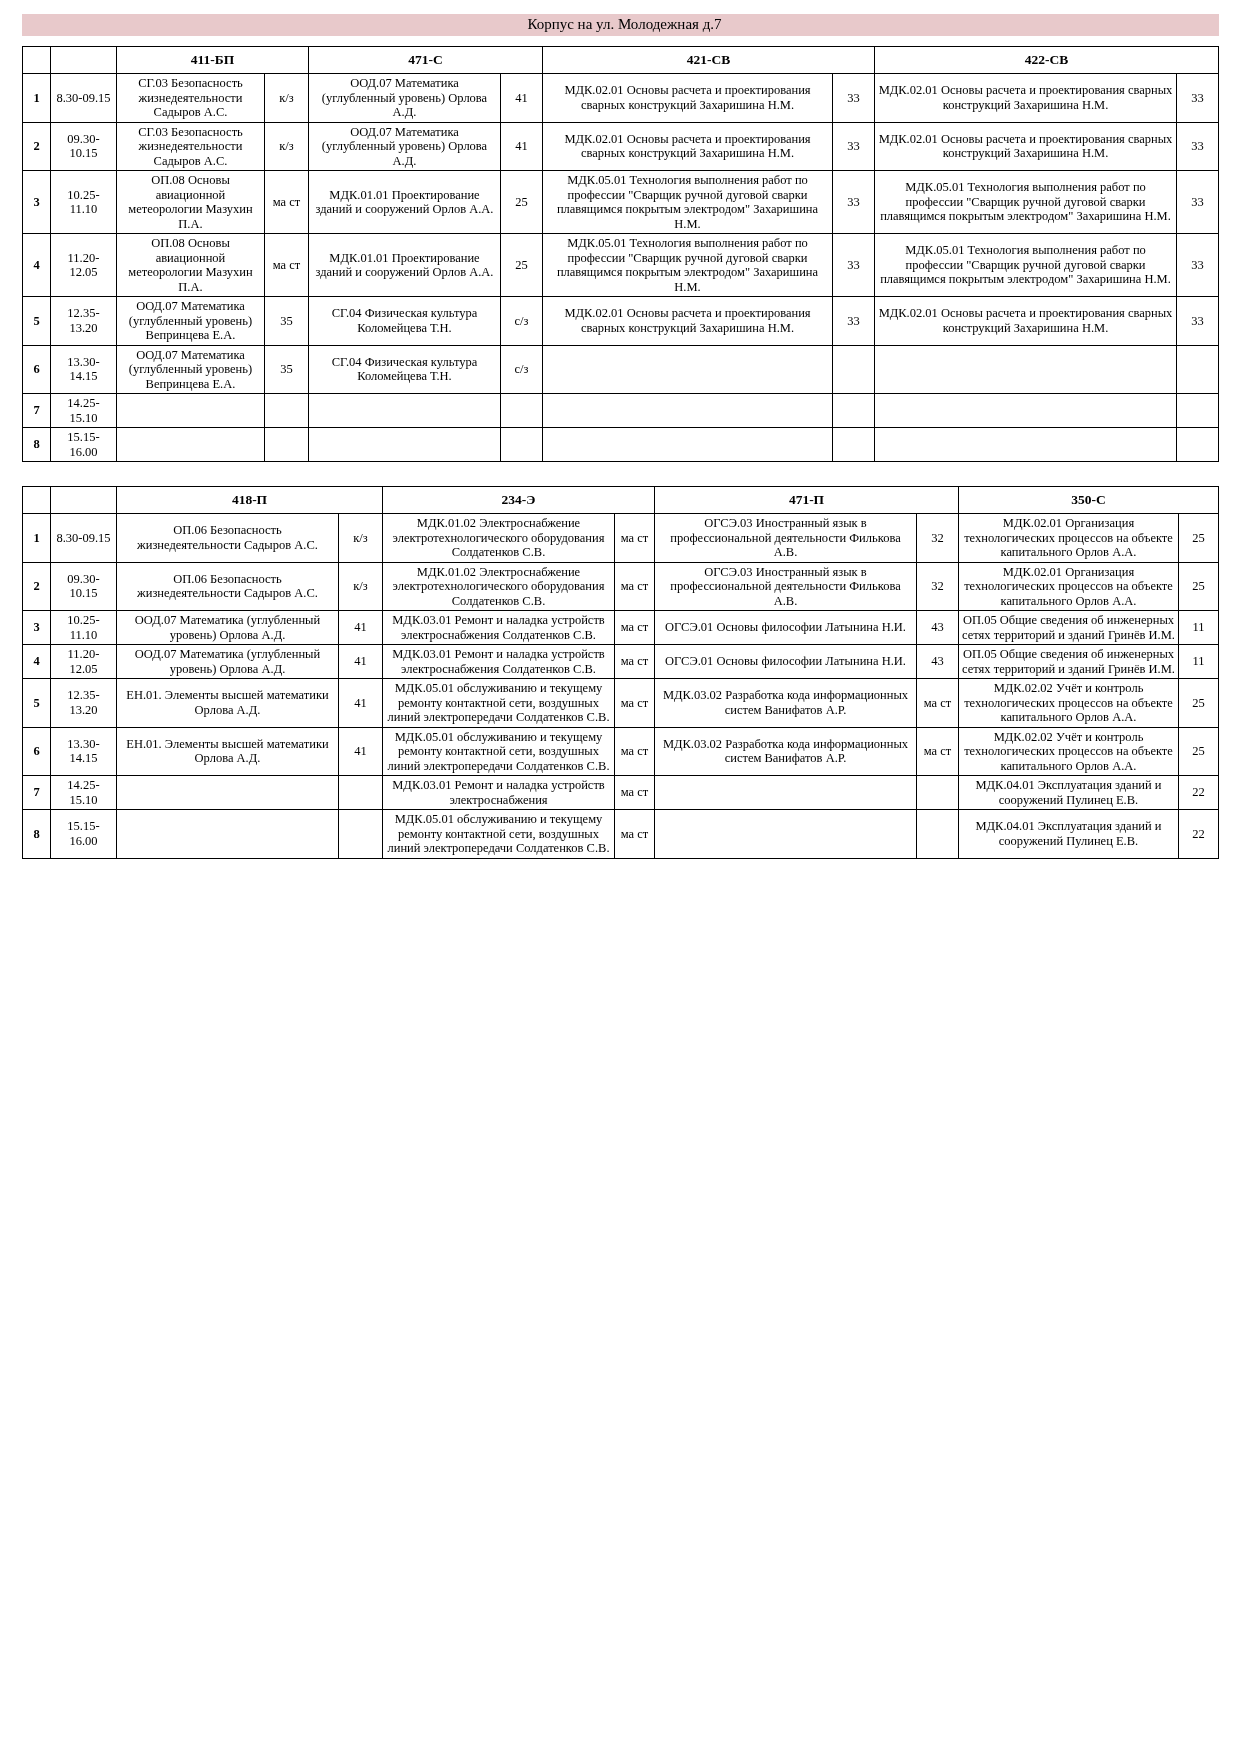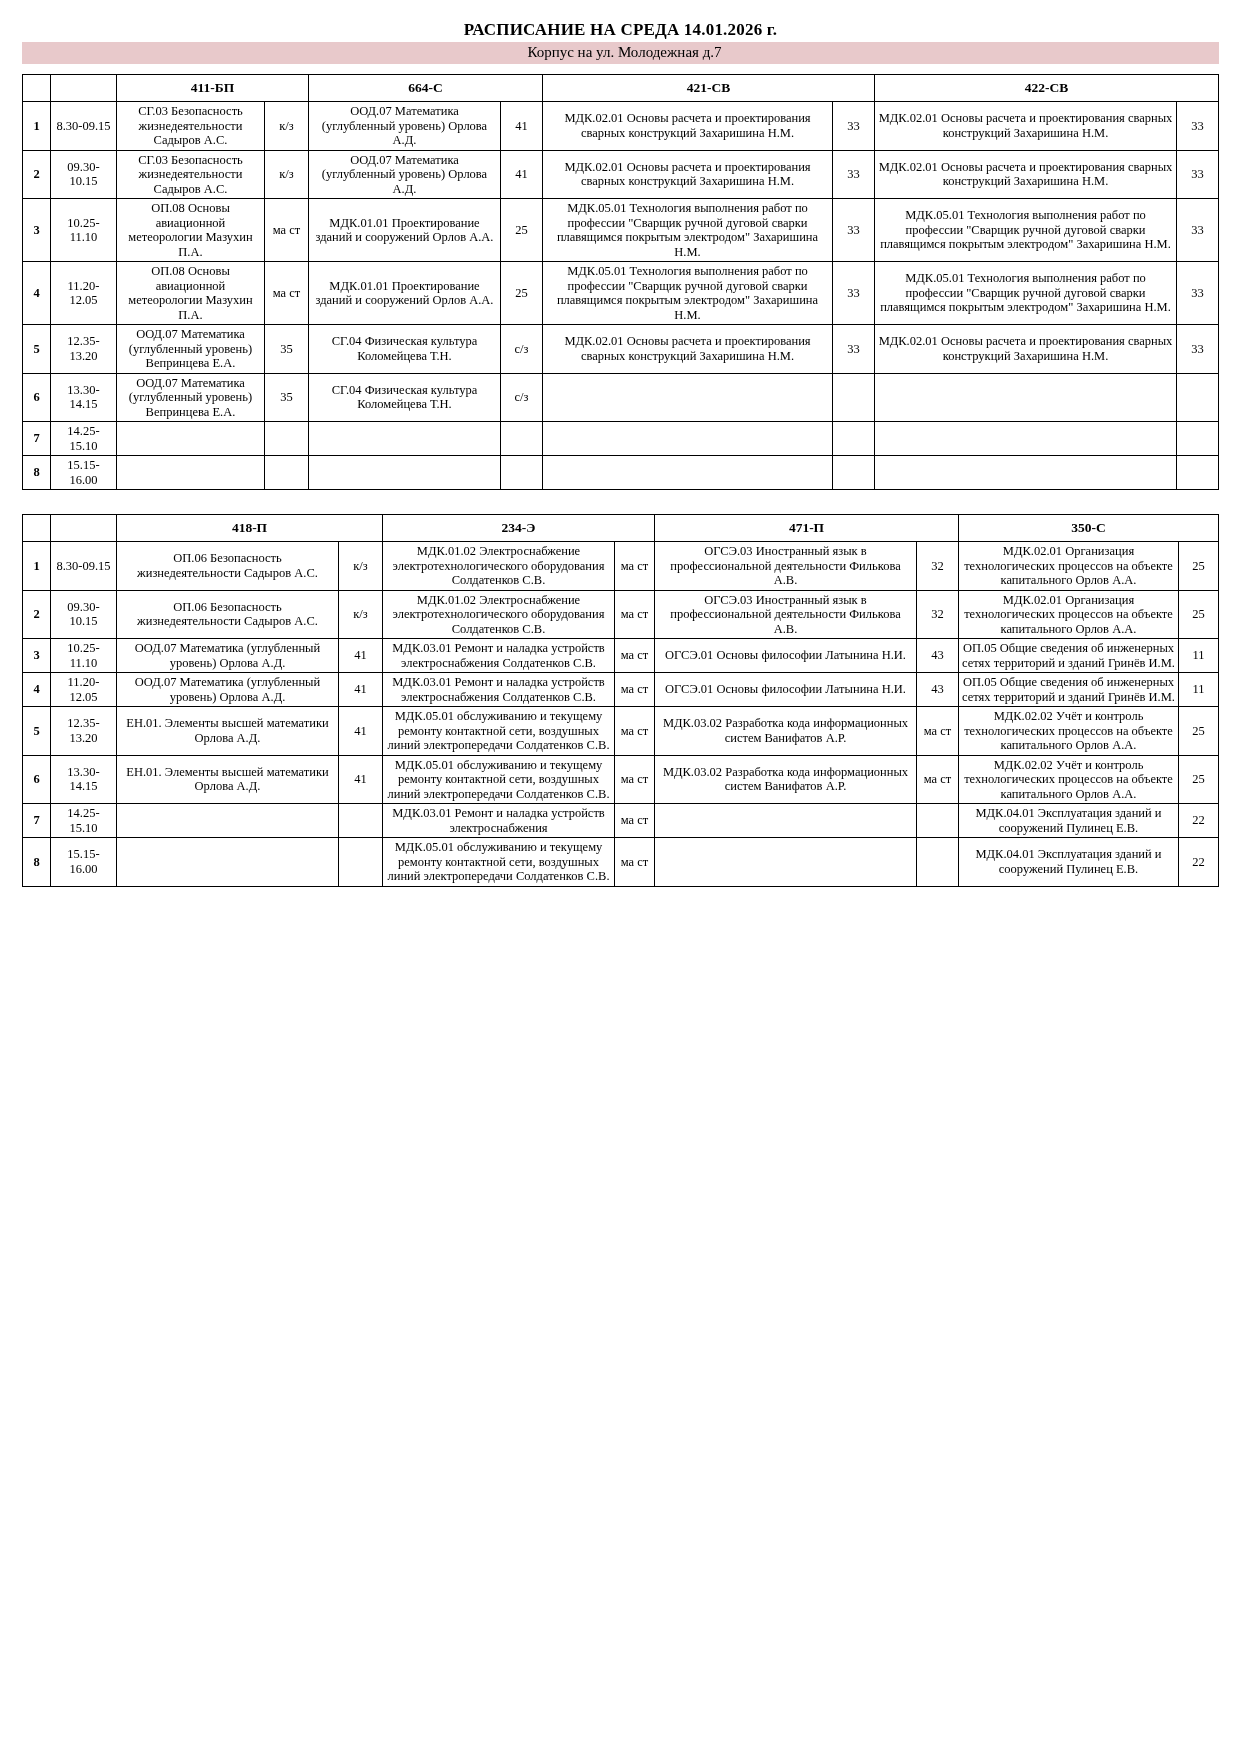--- a/index.html
+++ b/index.html
@@ -92,42 +92,41 @@
   .t2 col.c-les3  { width: 262px; }
   .t2 col.c-rm3   { width: 42px; }
   .t2 col.c-les4  { width: 220px; }
   .t2 col.c-rm4   { width: 40px; }
 </style>
 </head>
 <body>
 
 <div class="page">
 
-  <div class="doc-title">РАСПИСАНИЕ НА СРЕДА 14.01.2026 г.</div>
   <div class="subtitle-bar">Корпус на ул. Молодежная д.7</div>
 
   <table class="sched t1" id="tbl-0">
     <colgroup>
       <col class="c-num">
         <col class="c-time">
       <col class="c-les1">
         <col class="c-rm1">
       <col class="c-les2">
         <col class="c-rm2">
       <col class="c-les3">
         <col class="c-rm3">
       <col class="c-les4">
         <col class="c-rm4">
     </colgroup>
     <thead>
       <tr>
         <th class="hdr-blank"></th>
         <th class="hdr-blank"></th>
         <th colspan="2">411-БП</th>
-        <th colspan="2">664-С</th>
+        <th colspan="2">471-С</th>
         <th colspan="2">421-СВ</th>
         <th colspan="2">422-СВ</th>
       </tr>
     </thead>
     <tbody>
         <tr>
           <td class="num">1</td>
           <td class="time">8.30-09.15</td>
           <td class="lesson">СГ.03 Безопасность жизнедеятельности Садыров А.С.</td>
           <td class="room">к/з</td>

